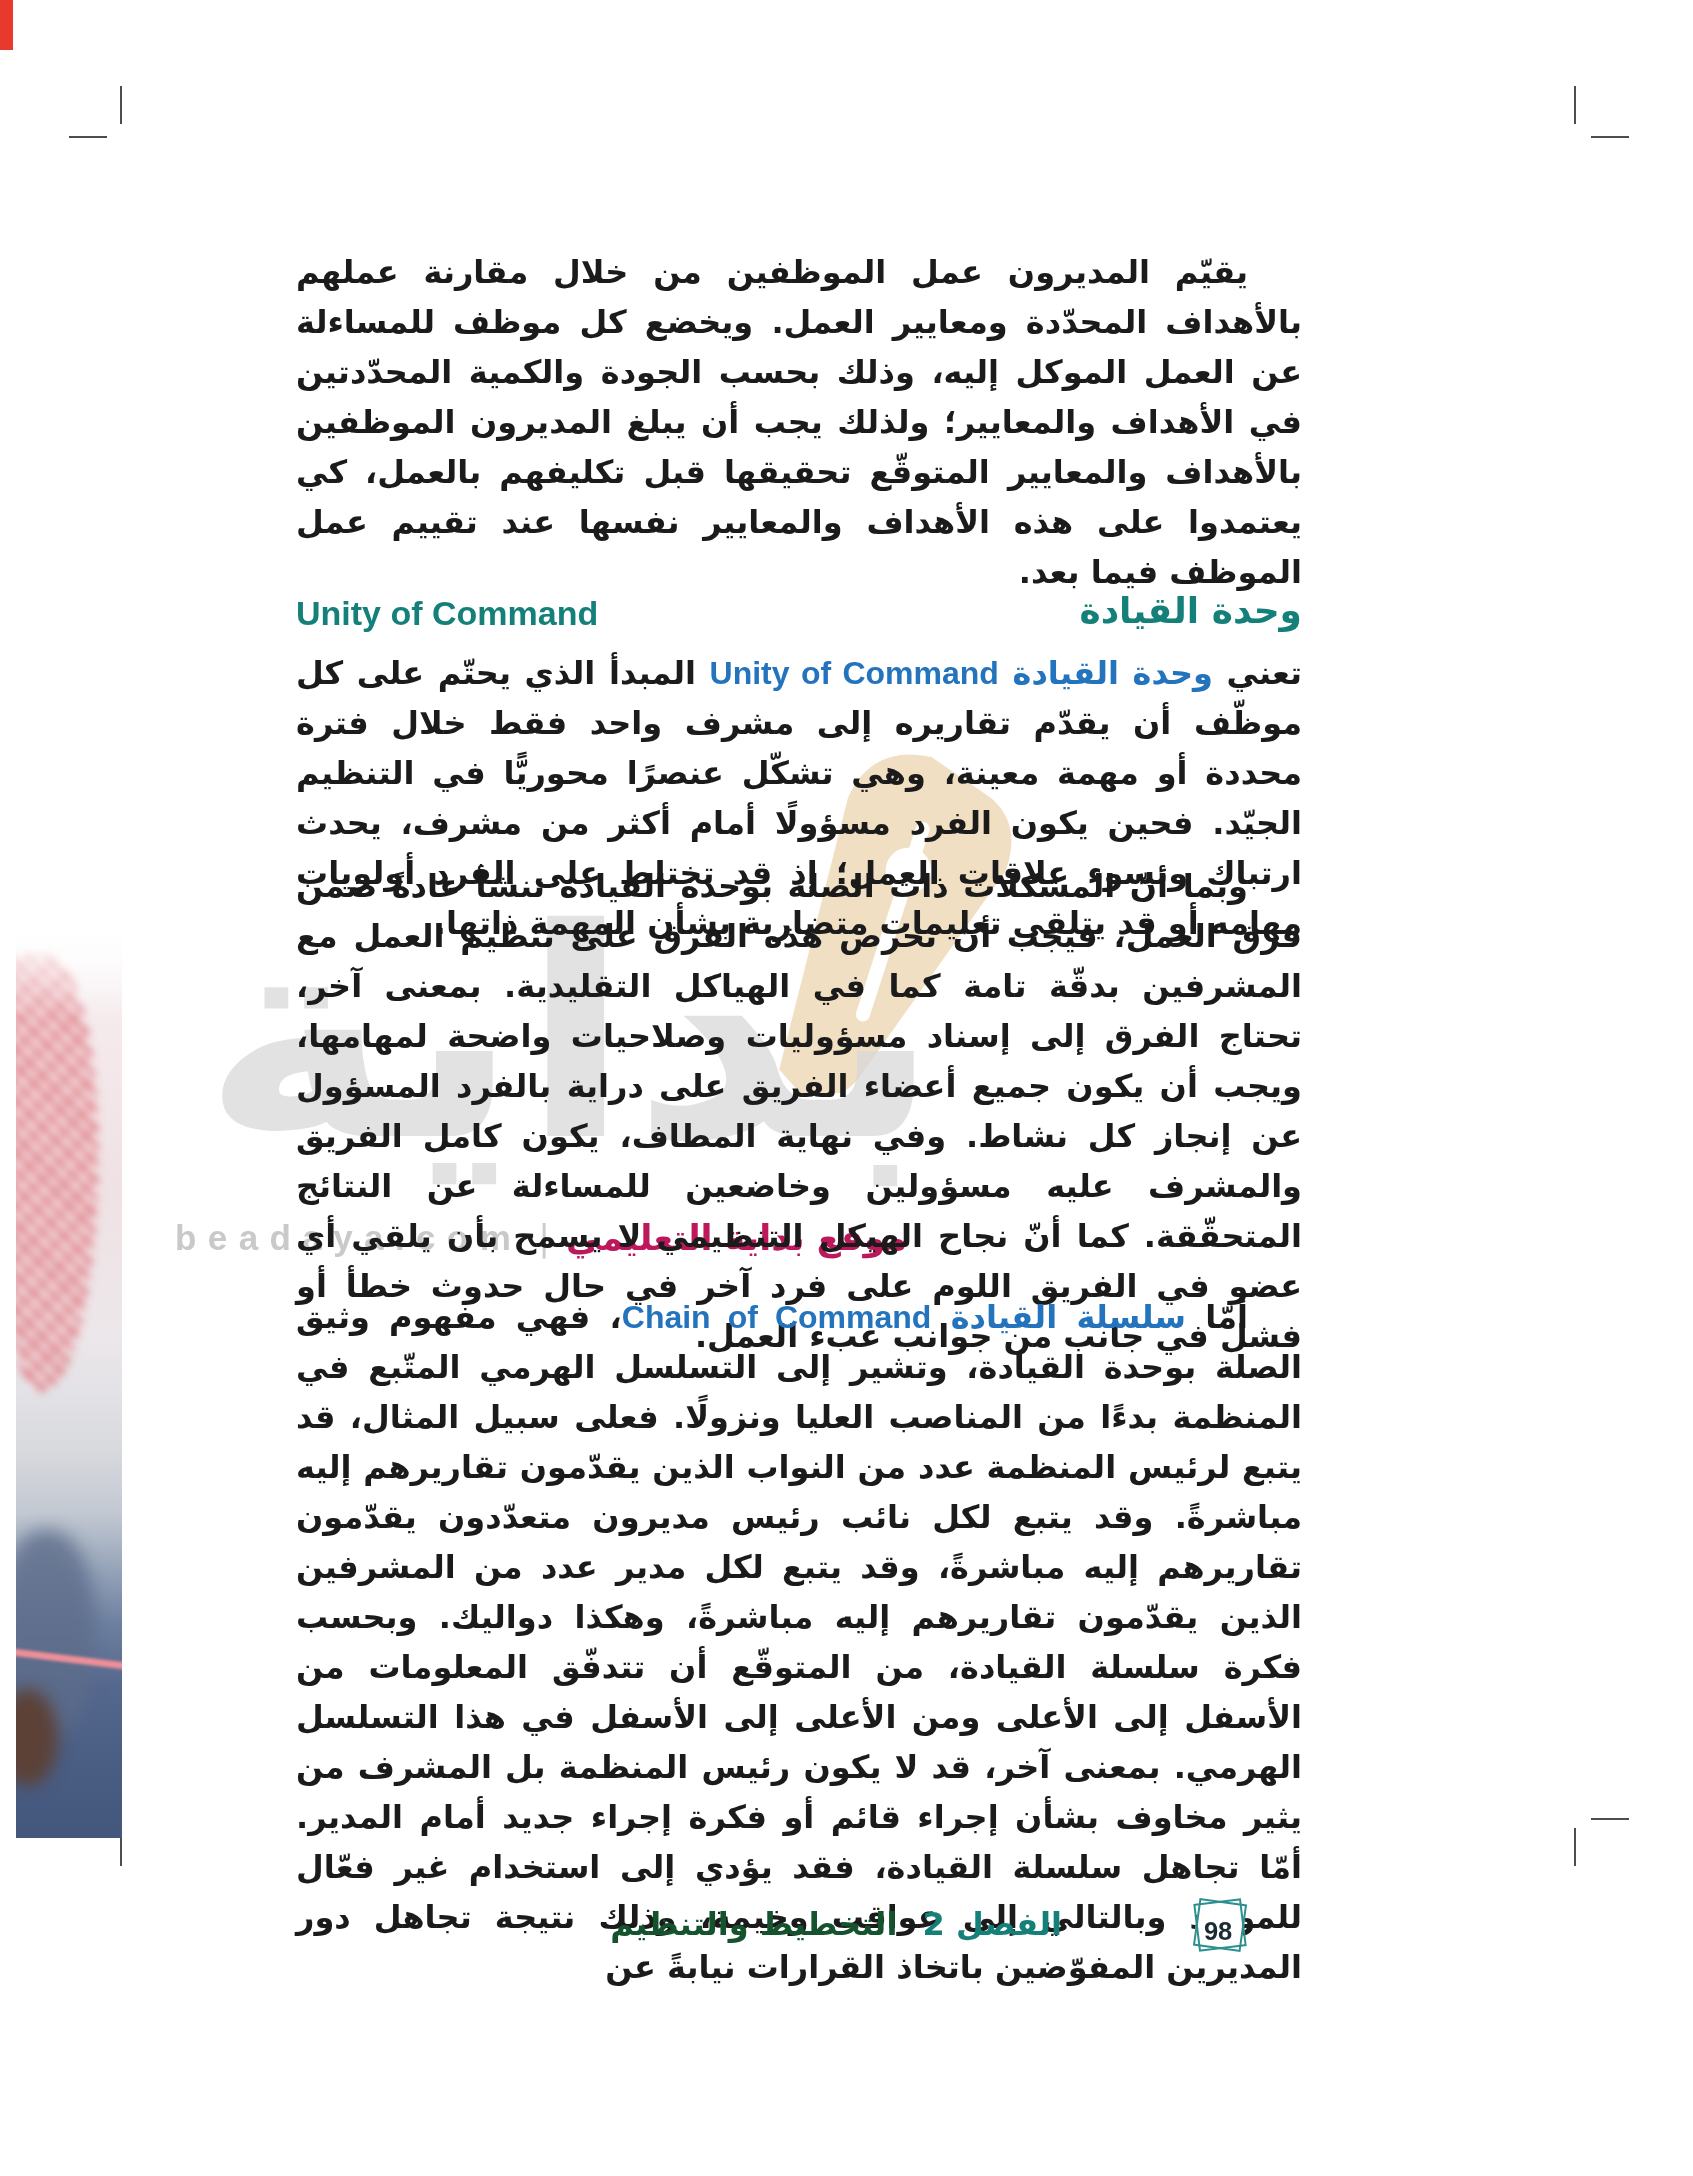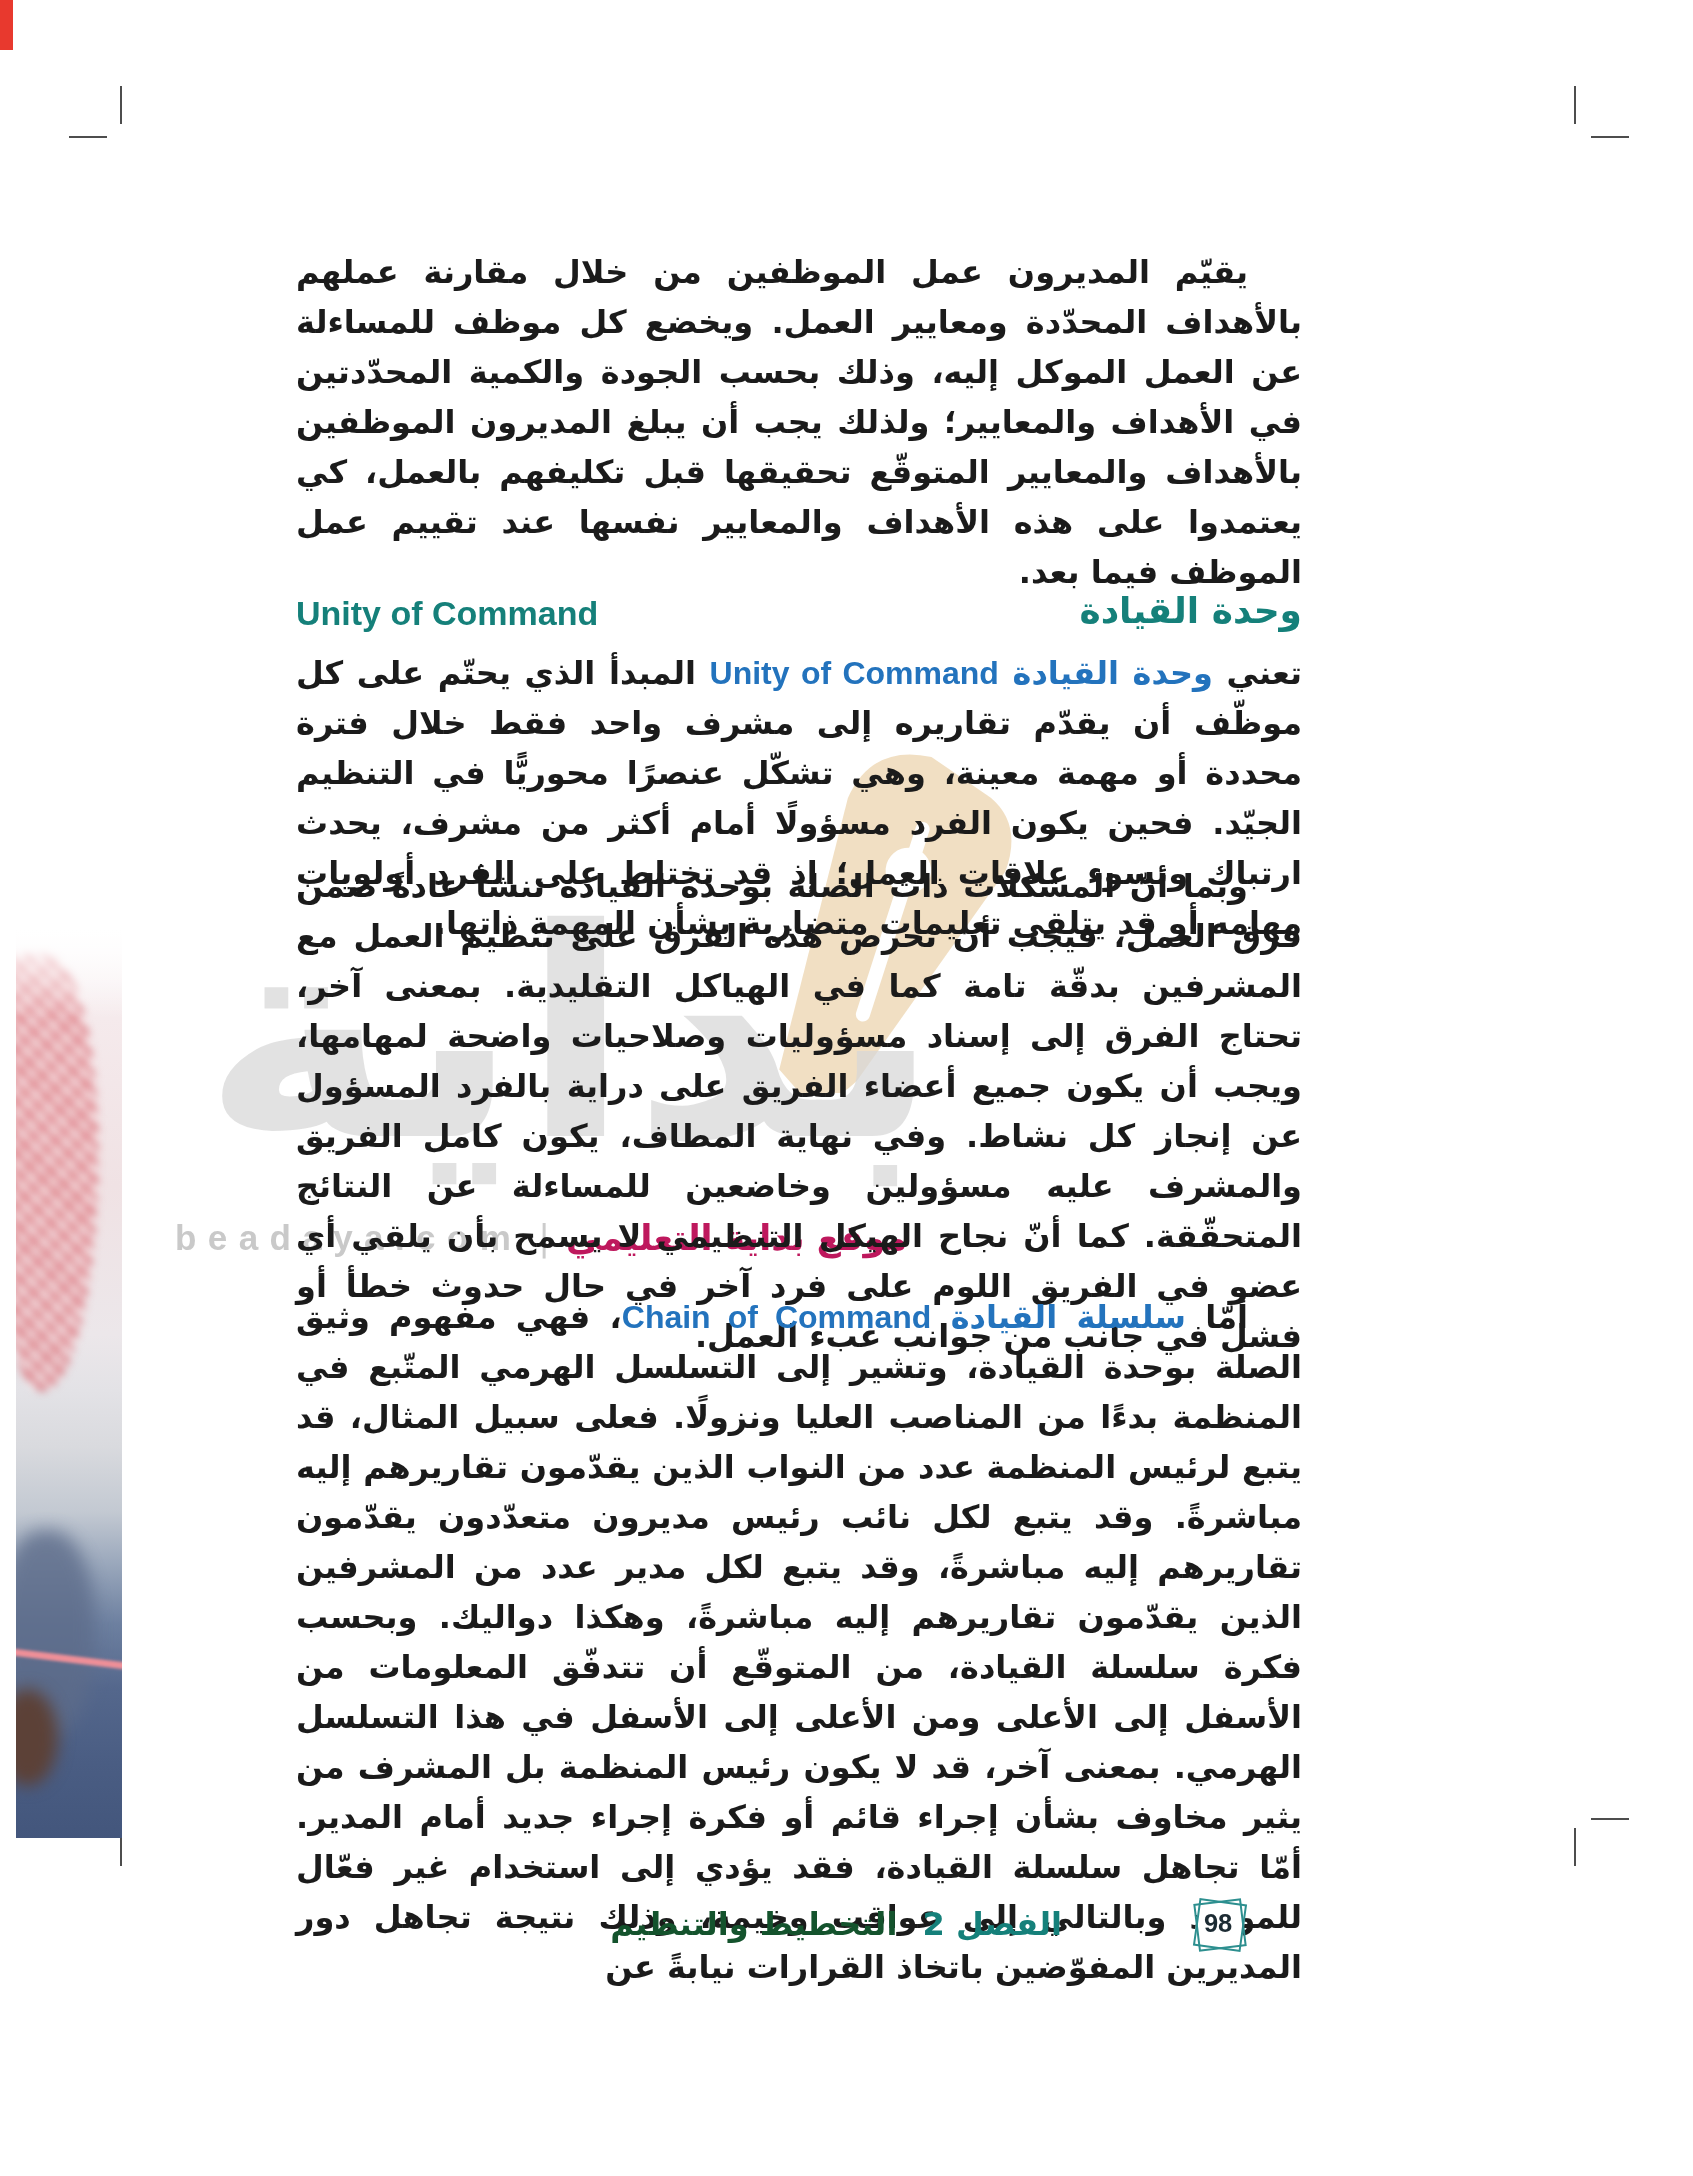--- a/index.html
+++ b/index.html
@@ -109,21 +109,21 @@
   .page-num{
     position:absolute;left:1190px;top:1887px;width:58px;height:75px;z-index:2;
   }
   .page-num .sq{
     position:absolute;left:6.1px;top:14px;width:44px;height:44px;
     border:2.6px solid #2d8f8f;background:transparent;
   }
   .page-num .sq1{transform:rotate(8deg);background:#ffffff;}
   .page-num .sq2{transform:rotate(-7deg);}
   .page-num .num{
-    position:absolute;left:6.1px;top:14px;width:44px;height:44px;
+    position:absolute;left:6.1px;top:22px;width:44px;height:44px;
     display:flex;align-items:center;justify-content:center;
     font-size:25.5px;font-weight:bold;color:#1c2b33;
     font-family:"Liberation Sans",sans-serif;
   }
 </style>
 </head>
 <body>
 
 <div class="page">
 

